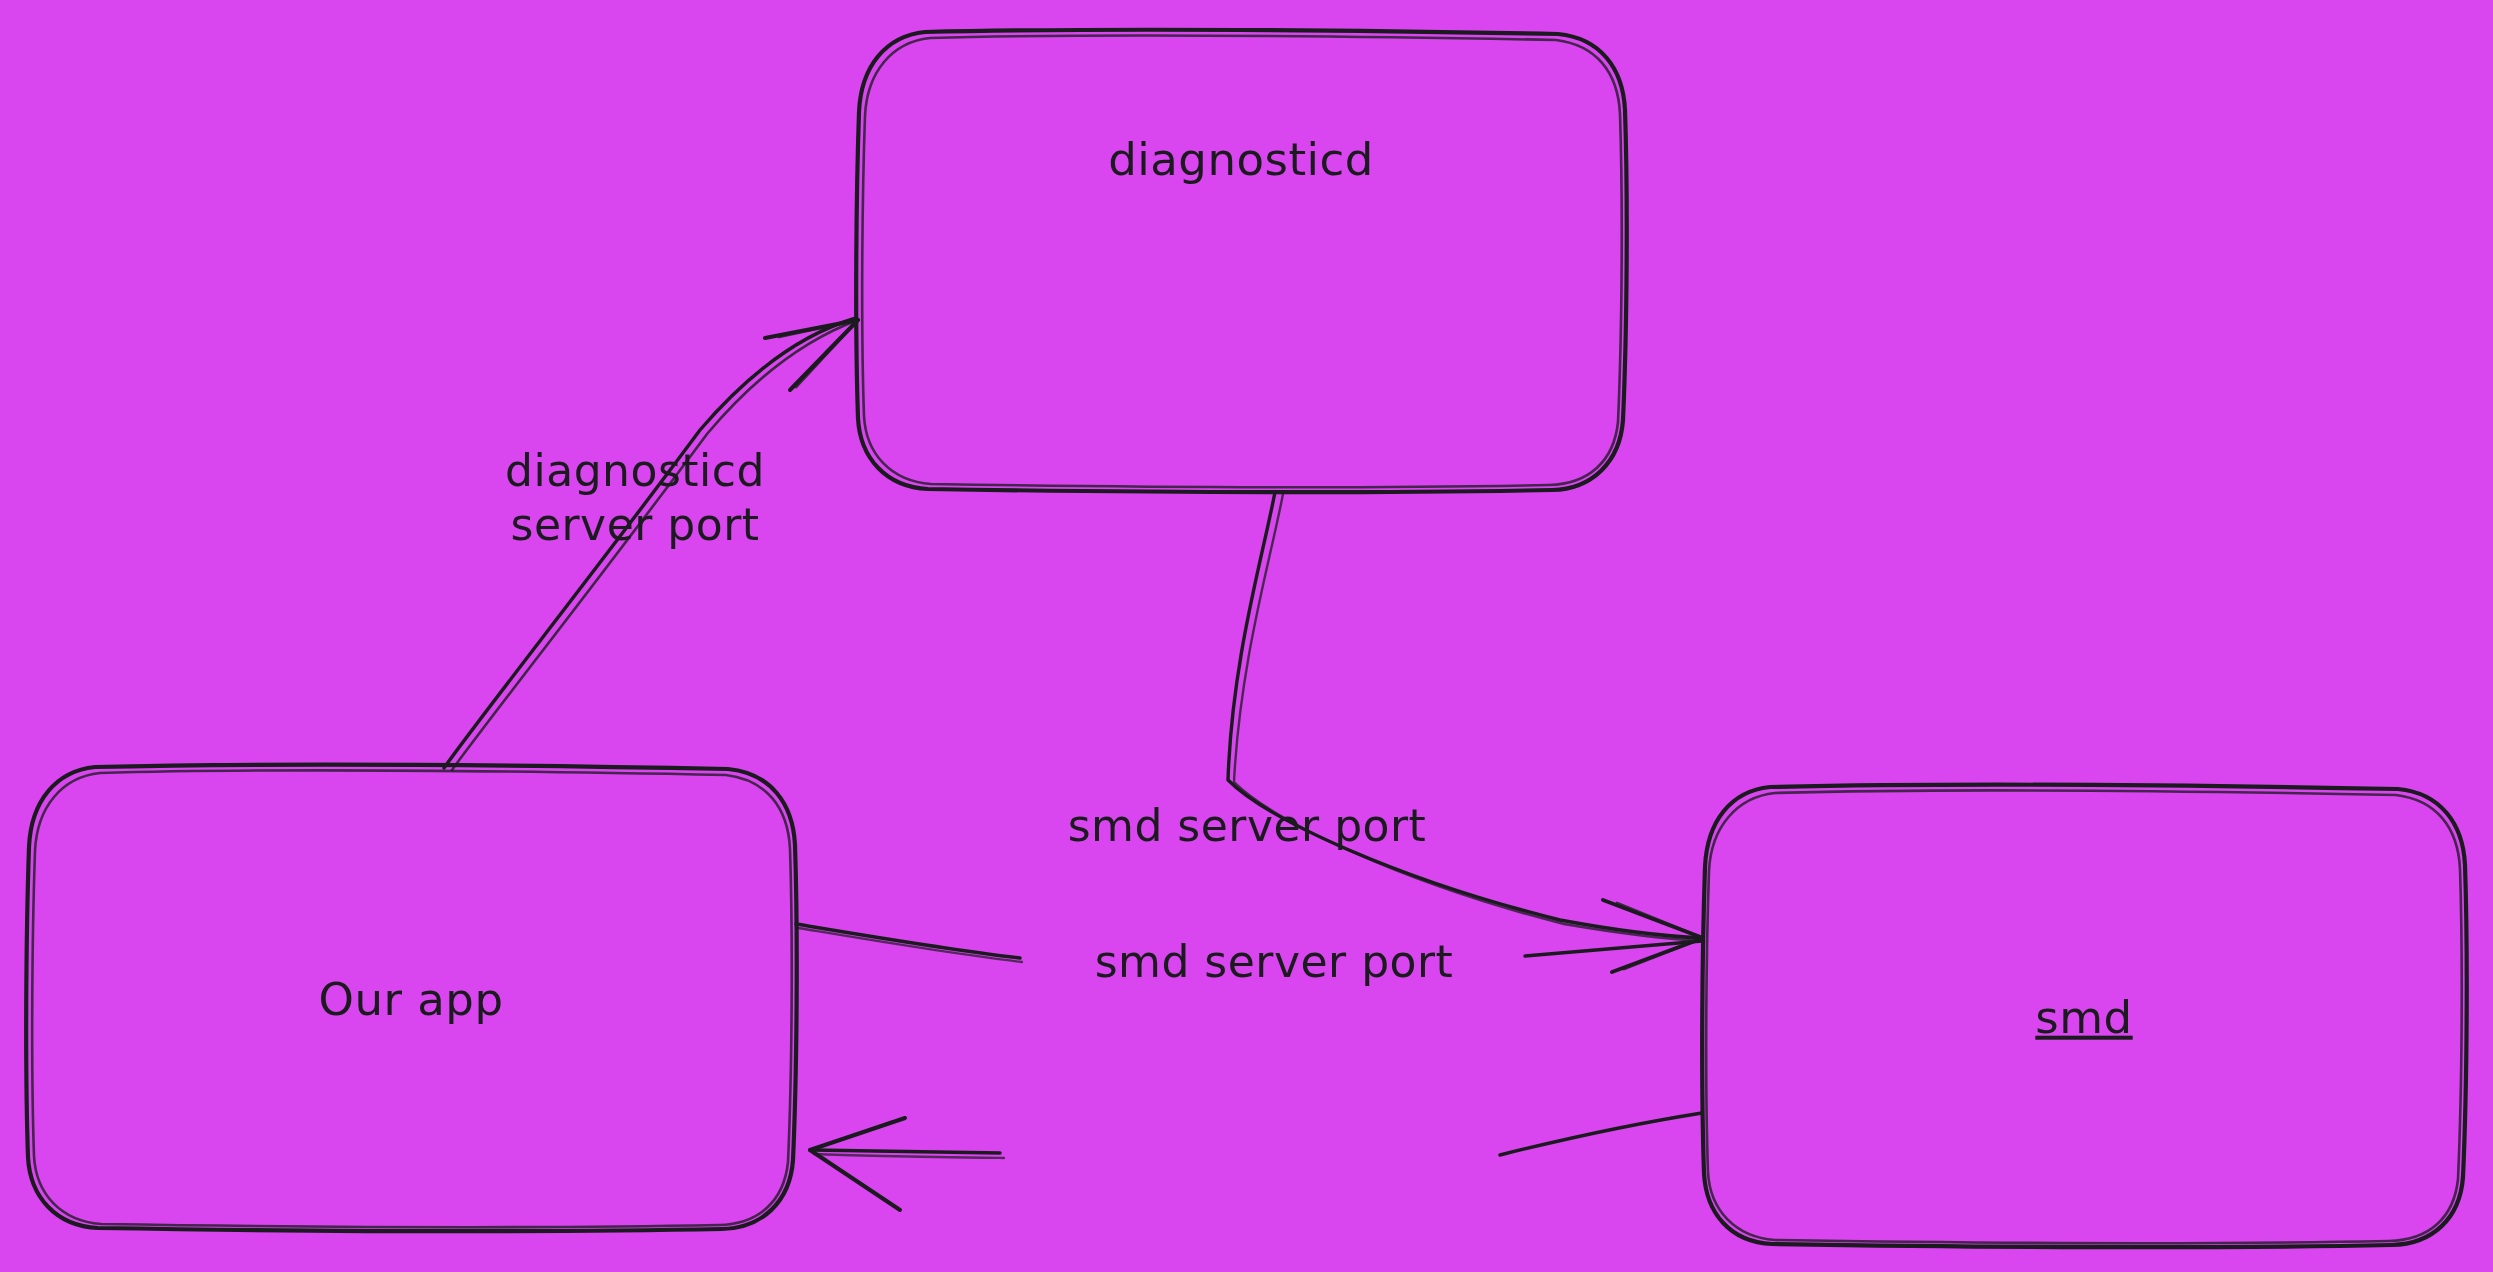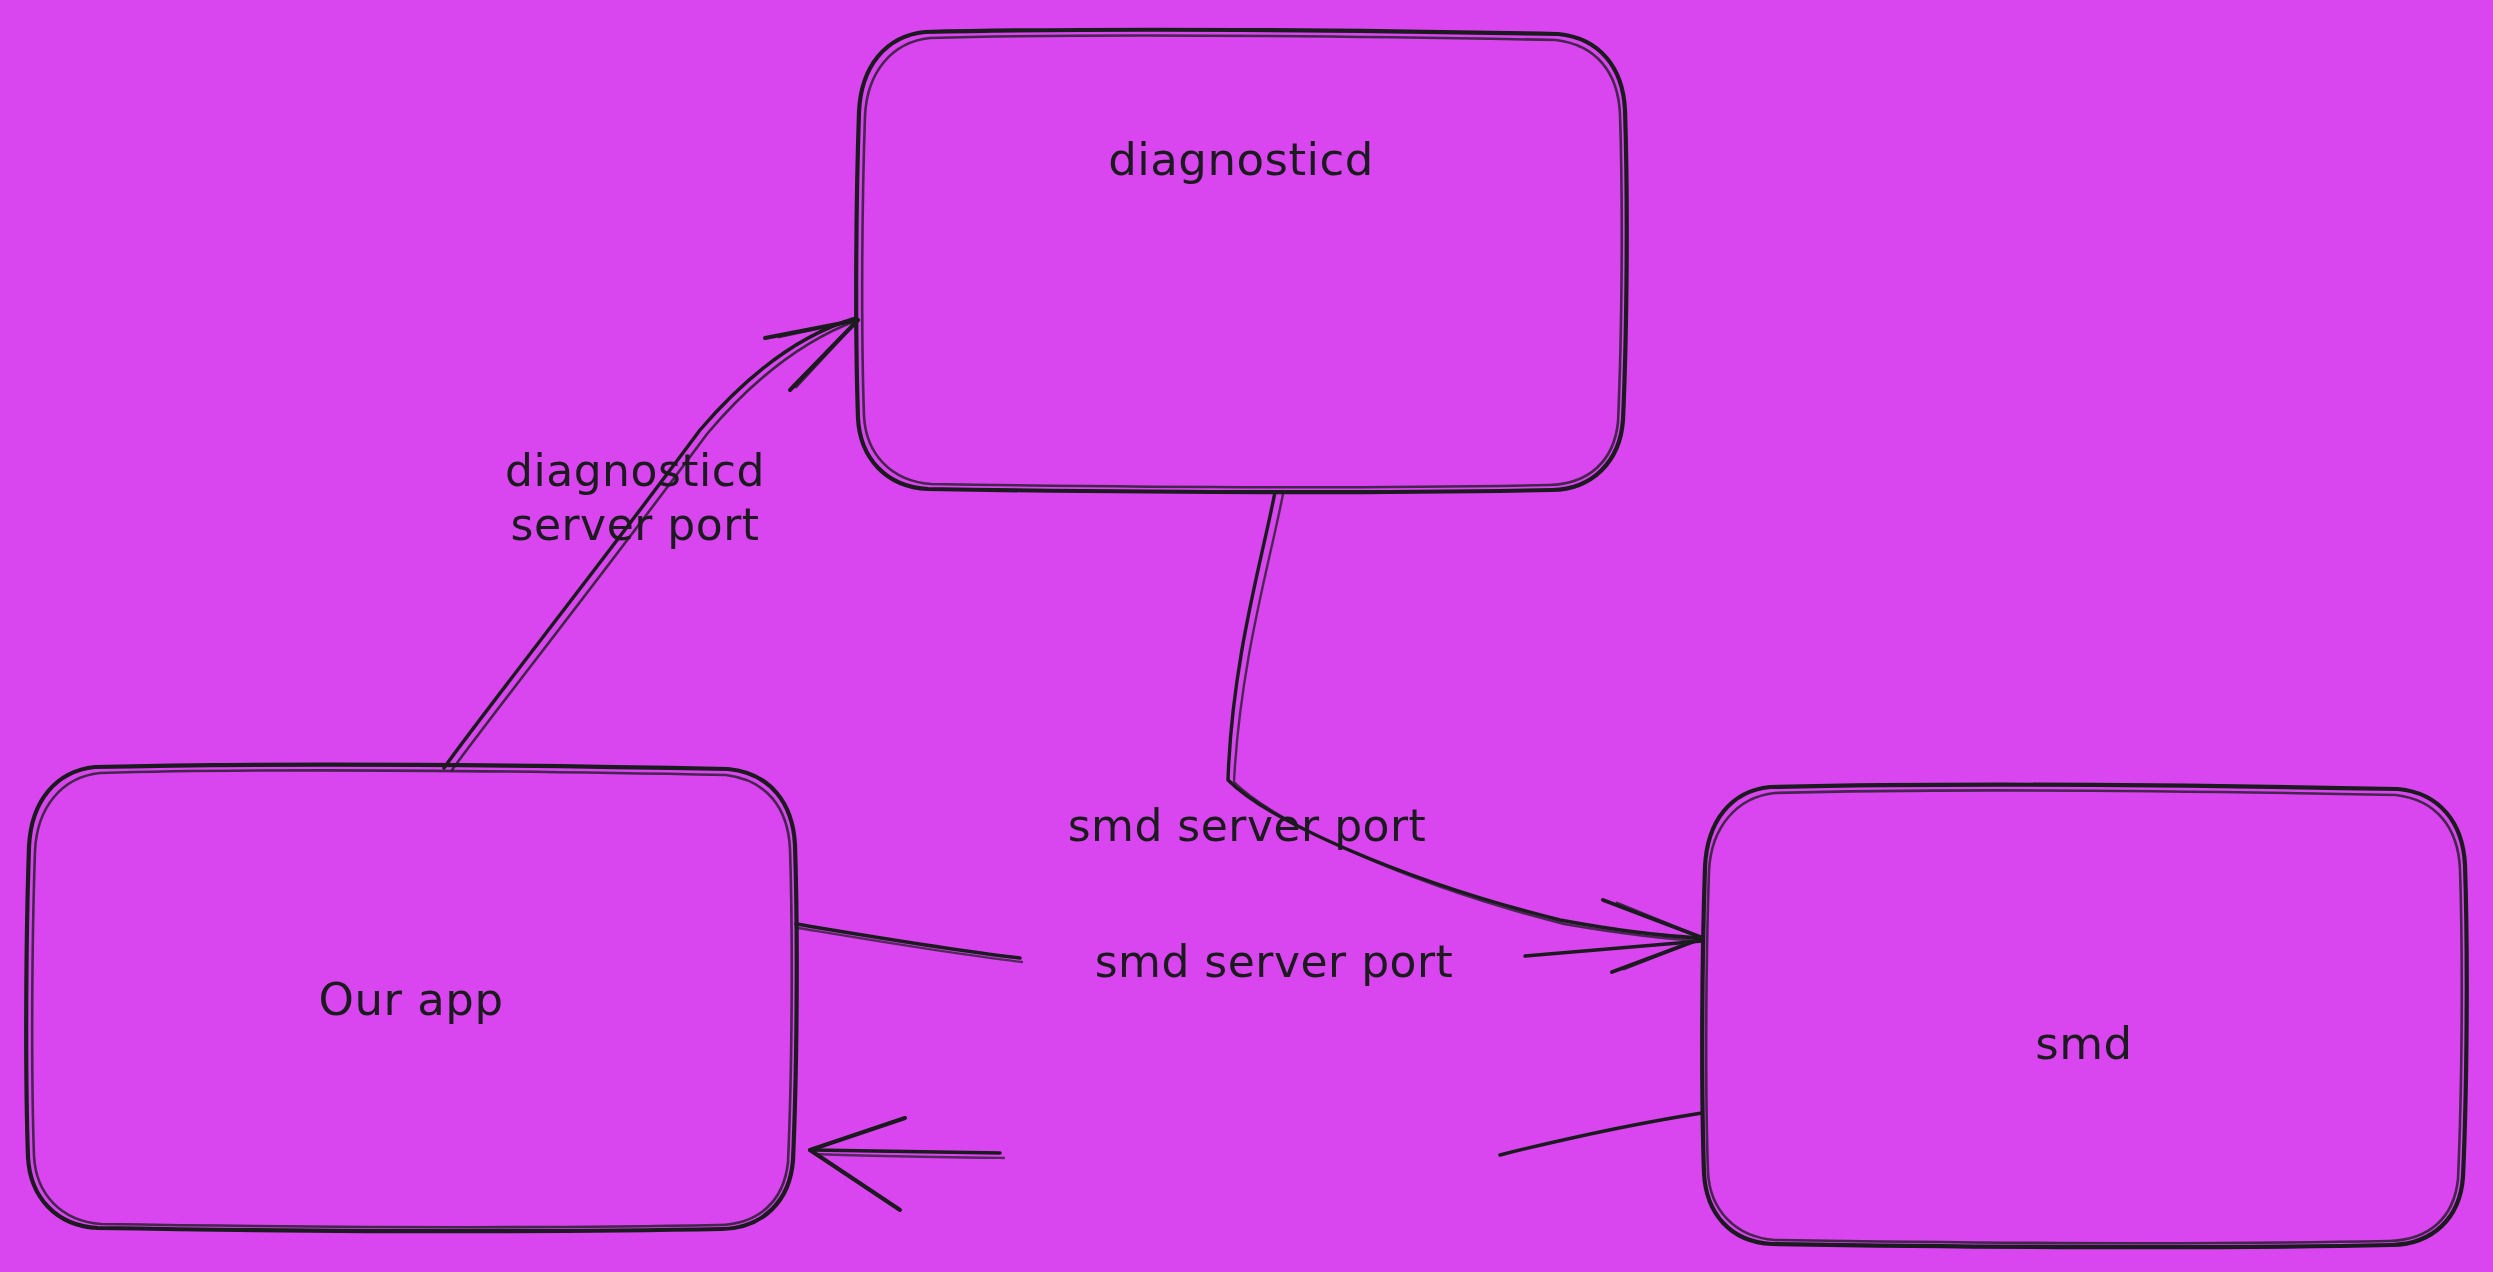--- a/index.html
+++ b/index.html
@@ -128,21 +128,21 @@
     </g>
   </svg>
 
   <div class="node-hit" style="left:858px; top:30px; width:767px; height:460px;"></div>
   <div class="node-label" style="left:1241px; top:160px;">diagnosticd</div>
 
   <div class="node-hit" style="left:27px; top:765px; width:768px; height:465px;"></div>
   <div class="node-label" style="left:411px; top:1000px;">Our app</div>
 
   <div class="node-hit" style="left:1703px; top:785px; width:762px; height:460px;"></div>
-  <div class="node-label" style="left:2084px; top:1044px;">smd</div>
+  <div class="node-label" style="left:2084px; top:1018px;text-decoration:underline;">smd</div>
 
   <div class="edge-label two-line" style="left:635px; top:498px;">diagnosticd
 server port</div>
 
   <div class="edge-label" style="left:1247px; top:826px;">smd server port</div>
 
   <div class="edge-label" style="left:1274px; top:962px;">smd server port</div>
 
 
 </div>

